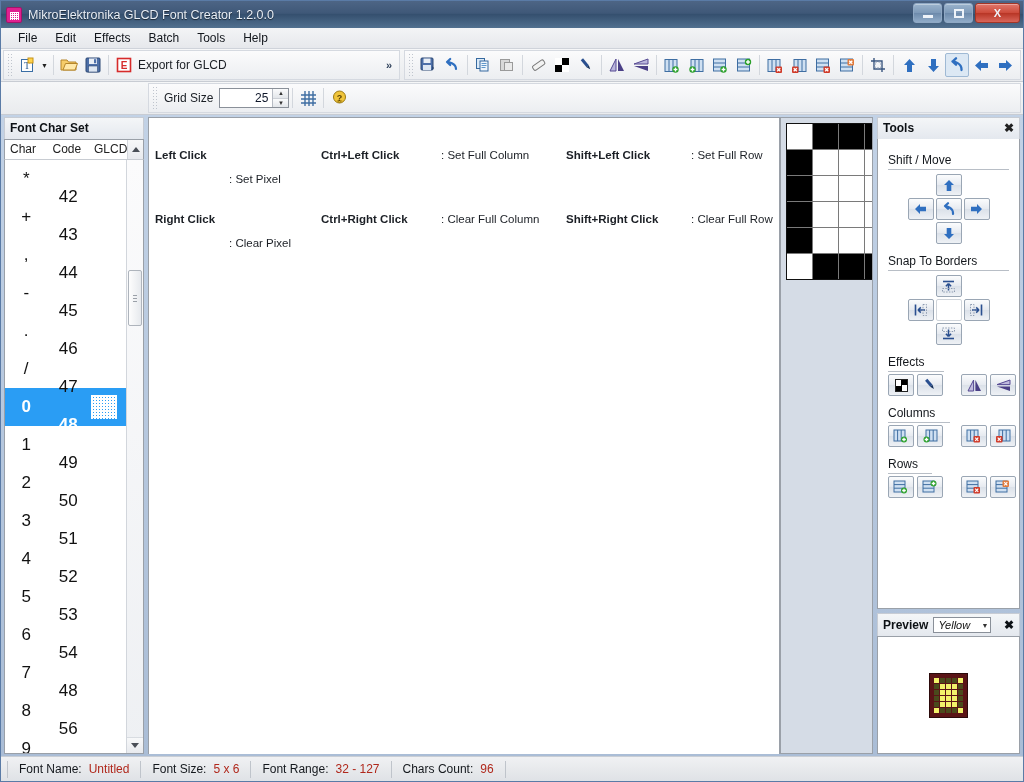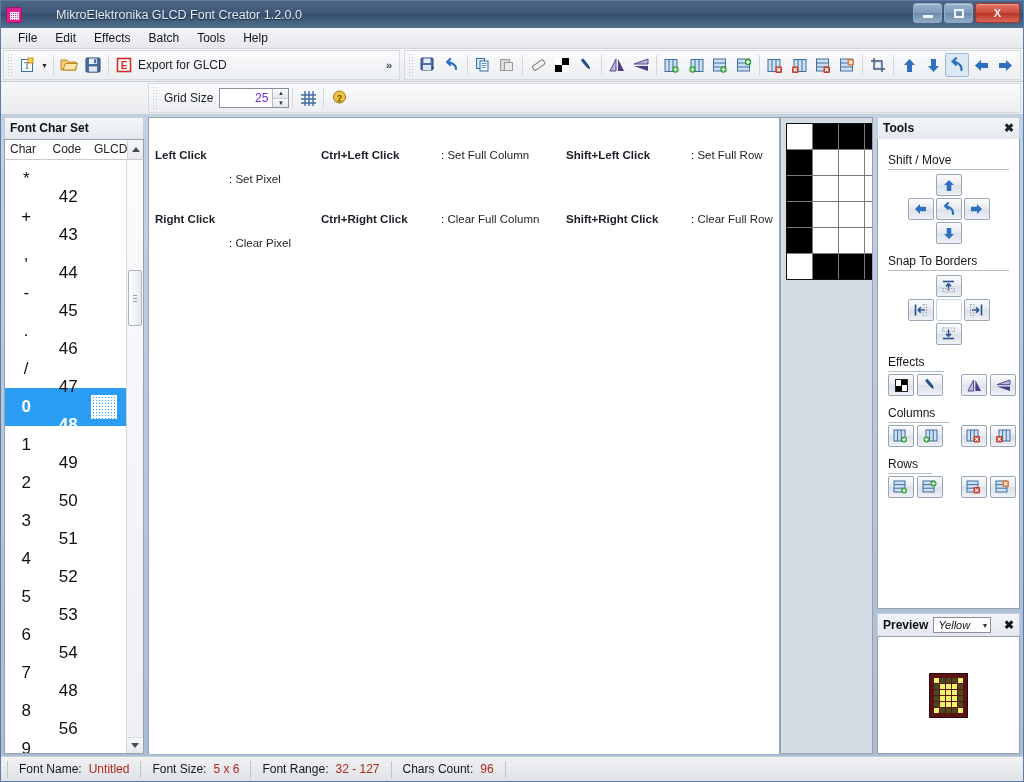--- a/index.html
+++ b/index.html
@@ -20,21 +20,20 @@
   }
 
   
   .titlebar {
     height: 27px;
     background: linear-gradient(to bottom, #4d6585 0%, #3f5878 45%, #35506f 50%, #51708f 100%);
     display: flex; align-items: center;
     padding: 0 2px 0 5px;
     position: relative;
     flex: 0 0 auto;
-    gap: 28px;
   }
   .title-icon {
     width: 16px; height: 16px;
     background: #e02090;
     border: 1px solid #a0156a;
     border-radius: 2px;
     position: relative;
     margin-right: 6px;
     flex: 0 0 auto;
   }
@@ -124,21 +123,21 @@
 
   
   .gs-label { font-size:12px; padding:0 6px 0 4px; color:#1a1e24; }
   .spin {
     display:flex; align-items:stretch;
     border:1px solid #8a9099; background:#fff; height:20px;
   }
   .spin input {
     border:0; outline:0; width:52px; text-align:right;
     font-family:"Liberation Sans", sans-serif; font-size:12px;
-    padding-right:4px; background:#fff; color:#6d28d9;
+    padding-right:4px; background:#fff; color:#0f172a;
   }
   .spin-arrows { display:flex; flex-direction:column; width:16px; border-left:1px solid #b6bbc3; }
   .spin-arrows div {
     flex:1; background:linear-gradient(to bottom,#fafbfc,#e3e6ea);
     display:flex; align-items:center; justify-content:center;
     font-size:6px; color:#333;
   }
   .spin-arrows div:first-child { border-bottom:1px solid #ccd0d6; }
 
   

